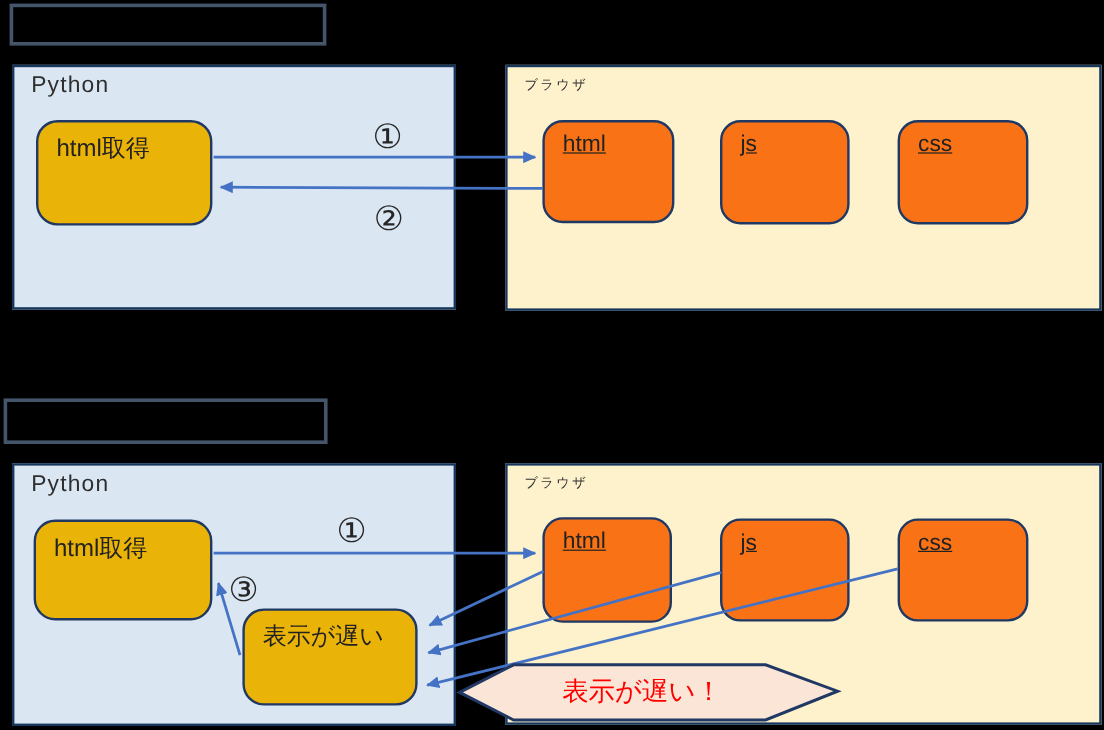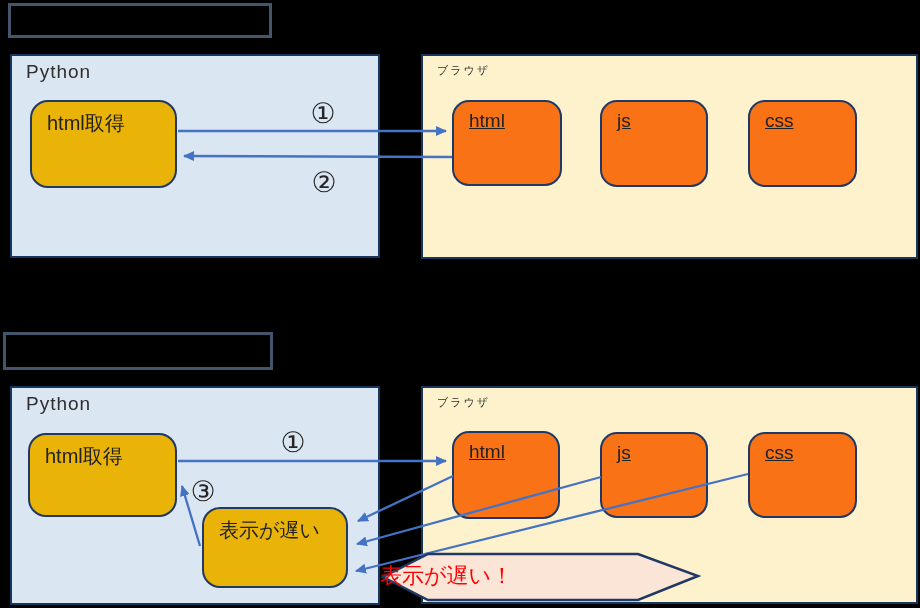--- a/index.html
+++ b/index.html
@@ -37,21 +37,21 @@
   .step-num{position:absolute;z-index:4;width:34px;height:34px;text-align:center;
             line-height:34px;font-size:28px;color:#262626;}
   #step1-top{left:306px;top:97px;}
   #step2-top{left:307px;top:166px;}
   #step1-bottom{left:276px;top:426px;}
   #step3-bottom{left:186px;top:475px;}
 
   #arrow-layer{position:absolute;left:0;top:0;z-index:3;}
   #callout{position:absolute;left:380px;top:551px;width:322px;height:52px;z-index:5;}
   #callout-label{position:absolute;left:0;top:0;width:310px;height:52px;line-height:50px;
-                 color:#ff0000;font-size:22px;z-index:6;}
+                 text-align:center;color:#ff0000;font-size:22px;z-index:6;}
 </style>
 </head>
 <body>
 
 <div class="canvas">
 
   <div class="title-box" id="title-box-1"></div>
   <div class="title-box" id="title-box-2"></div>
 
   <div class="panel panel-python" id="python-1">

